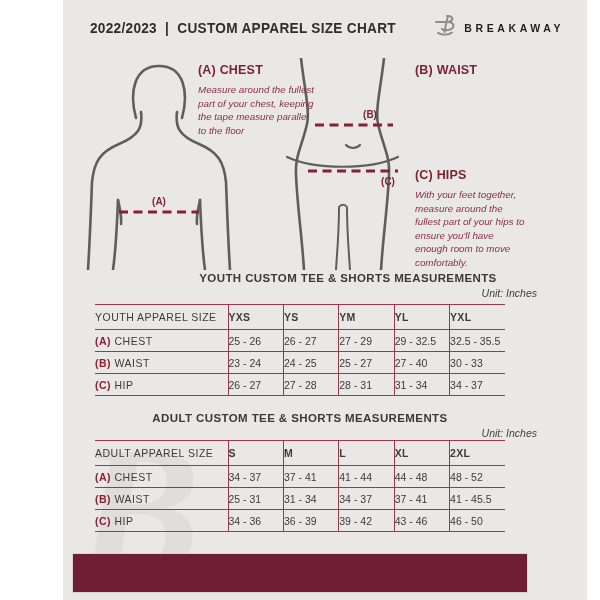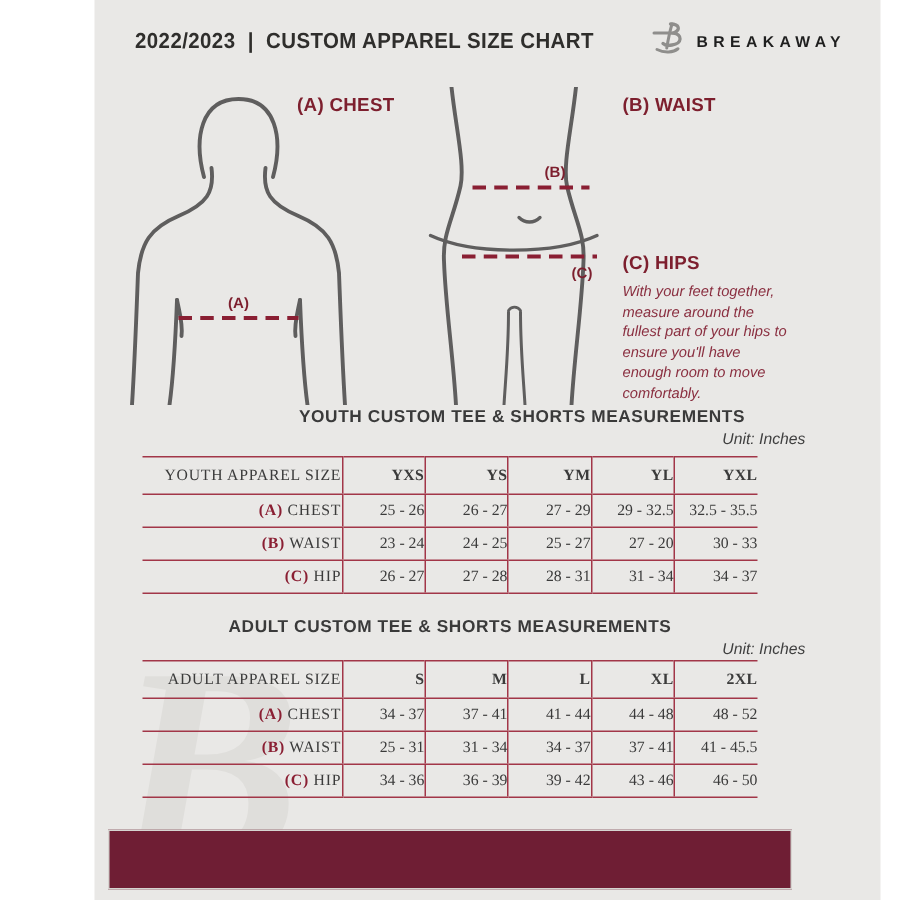--- a/index.html
+++ b/index.html
@@ -46,23 +46,22 @@
   .t1-title{top:272px;padding-left:48px;} .t1-unit{top:287px;}
   .t2-title{top:412px;text-align:center;} .t2-unit{top:427px;}
   
   table.size-table{
     position:absolute;left:32px;width:410px;border-collapse:collapse;
     table-layout:fixed;z-index:2;
   }
   .t1{top:304px;} .t2{top:440px;}
   table.size-table th,table.size-table td{
     padding:0;border-bottom:1.6px solid #a23648;
-    font-size:10.5px;color:#3b3b3b;text-align:right;vertical-align:middle;
+    font-size:10.5px;color:#3b3b3b;text-align:left;vertical-align:middle;
     background:transparent;
-    font-family:Liberation Serif, serif;
   }
   table.size-table{border-top:1.6px solid #a23648;}
   table.size-table th{height:24px;}
   table.size-table td{height:21px;}
   table.size-table th+th,table.size-table td+td{border-left:1.6px solid #a23648;}
   th.lab,td.lab{text-align:left;padding-left:11px;letter-spacing:.5px;font-weight:normal;}
   th.size-col{font-weight:bold;font-size:11px;color:#2c2c2c;letter-spacing:.3px;}
   td .key{font-weight:bold;color:#8a1f33;}
   
   .watermark{
@@ -126,20 +125,21 @@
         <path d="M67,150 C67,175 69,195 70,212" stroke-width="2"></path>
       </g>
       <line x1="35" y1="67" x2="113" y2="67" stroke="#8a1f33" stroke-width="2.8" stroke-dasharray="9,5.5"></line>
       <text x="90" y="60" text-anchor="middle" font-size="10" font-weight="bold" fill="#7d1f2e">(B)</text>
       <line x1="28" y1="113" x2="118" y2="113" stroke="#8a1f33" stroke-width="2.8" stroke-dasharray="9,5.5"></line>
       <text x="108" y="127" text-anchor="middle" font-size="10" font-weight="bold" fill="#7d1f2e">(C)</text>
     </svg>
 
     <div class="guide guide-chest">
       <p class="g-label">(A) CHEST</p>
+      <p class="g-text">Measure around the fullest part of your chest, keeping the tape measure parallel to the floor</p>
     </div>
     <div class="guide guide-waist">
       <p class="g-label">(B) WAIST</p>
     </div>
     <div class="guide guide-hips">
       <p class="g-label">(C) HIPS</p>
       <p class="g-text">With your feet together, measure around the fullest part of your hips to ensure you'll have enough room to move comfortably.</p>
     </div>
   </div>
 
@@ -171,21 +171,21 @@
       <td>26 - 27</td>
       <td>27 - 29</td>
       <td>29 - 32.5</td>
       <td>32.5 - 35.5</td>
     </tr>
     <tr>
       <td class="lab"><span class="key">(B)</span> <span>WAIST</span></td>
       <td>23 - 24</td>
       <td>24 - 25</td>
       <td>25 - 27</td>
-      <td>27 - 20</td>
+      <td>27 - 40</td>
       <td>30 - 33</td>
     </tr>
     <tr>
       <td class="lab"><span class="key">(C)</span> <span>HIP</span></td>
       <td>26 - 27</td>
       <td>27 - 28</td>
       <td>28 - 31</td>
       <td>31 - 34</td>
       <td>34 - 37</td>
     </tr>

